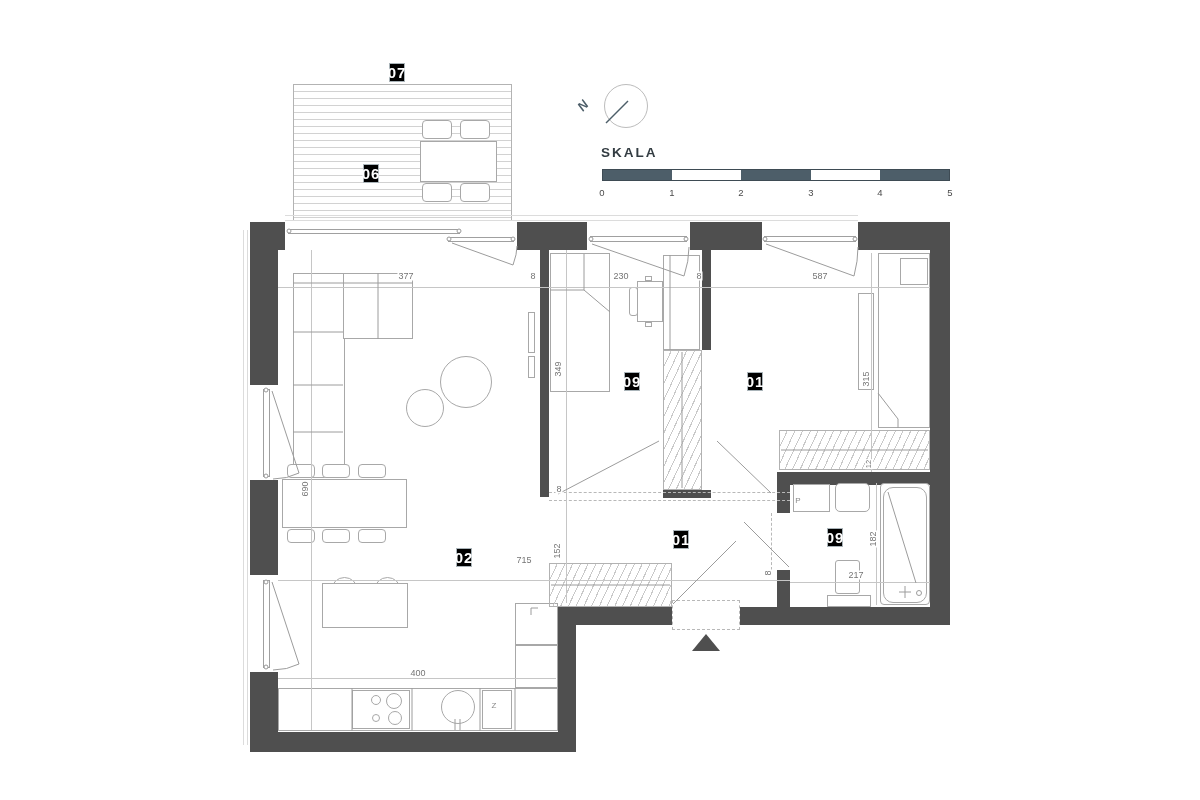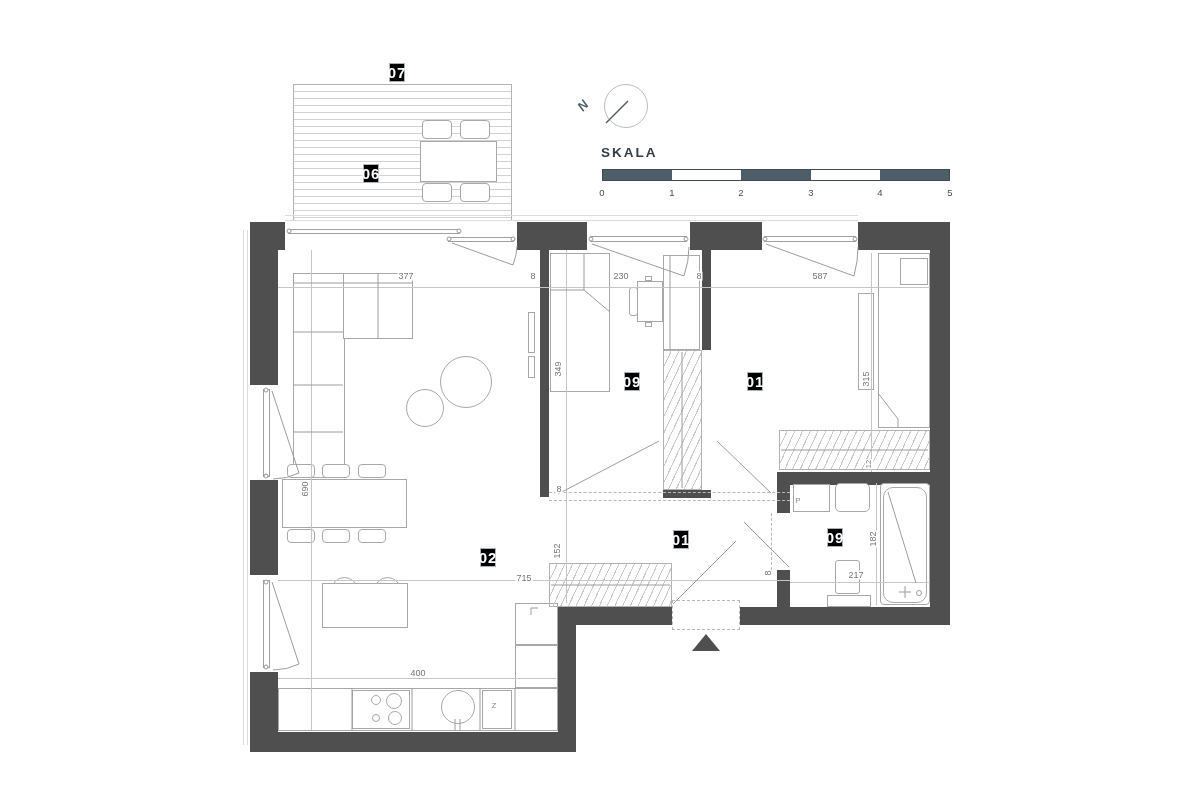--- a/index.html
+++ b/index.html
@@ -211,32 +211,32 @@
 
   <span class="dim" style="left:406px;top:276px">377</span>
   <span class="dim" style="left:533px;top:276px">8</span>
   <span class="dim" style="left:621px;top:276px">230</span>
   <span class="dim" style="left:699px;top:276px">8</span>
   <span class="dim" style="left:820px;top:276px">587</span>
   <span class="dim rot" style="left:558px;top:369px">349</span>
   <span class="dim" style="left:559px;top:489px">8</span>
   <span class="dim rot" style="left:305px;top:489px">690</span>
   <span class="dim rot" style="left:557px;top:551px">152</span>
-  <span class="dim" style="left:524px;top:578px">715</span>
+  <span class="dim" style="left:524px;top:560px">715</span>
   <span class="dim rot" style="left:768px;top:573px">8</span>
   <span class="dim rot" style="left:866px;top:379px">315</span>
   <span class="dim rot tiny" style="left:869px;top:464px">12</span>
   <span class="dim rot" style="left:873px;top:539px">182</span>
   <span class="dim" style="left:856px;top:575px">217</span>
   <span class="dim" style="left:418px;top:673px">400</span>
 
   <span class="appl" style="left:798px;top:501px">P</span>
   <span class="appl" style="left:494px;top:706px">Z</span>
 
   <div class="badge" style="left:389px;top:63px">07</div>
   <div class="badge" style="left:363px;top:164px">06</div>
   <div class="badge" style="left:624px;top:372px">09</div>
   <div class="badge" style="left:747px;top:372px">01</div>
-  <div class="badge" style="left:480px;top:548px">02</div>
+  <div class="badge" style="left:456px;top:548px">02</div>
   <div class="badge" style="left:673px;top:530px">01</div>
   <div class="badge" style="left:827px;top:528px">09</div>
 
 </div>
 
 </body></html>

